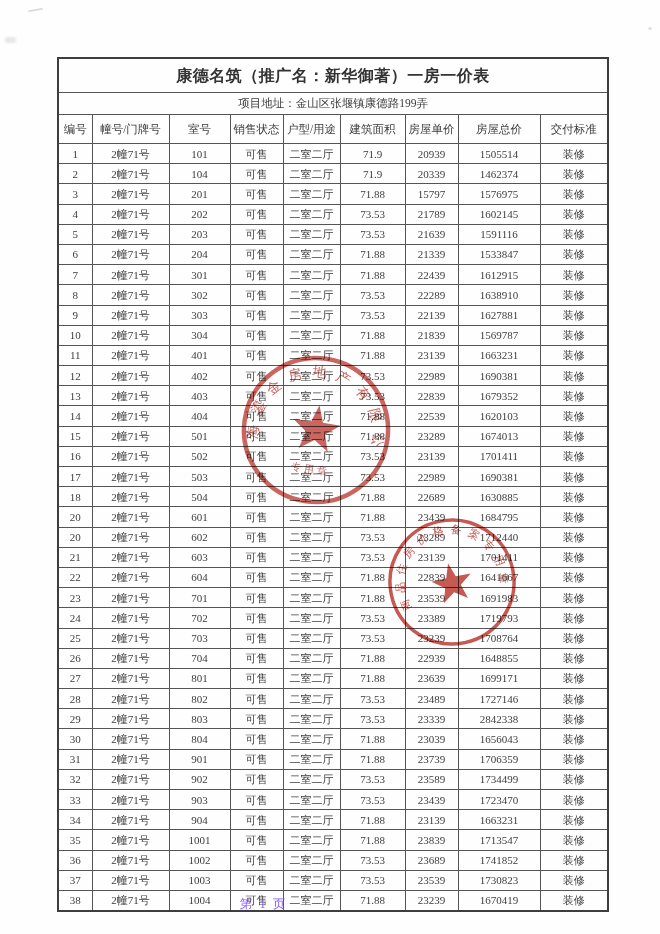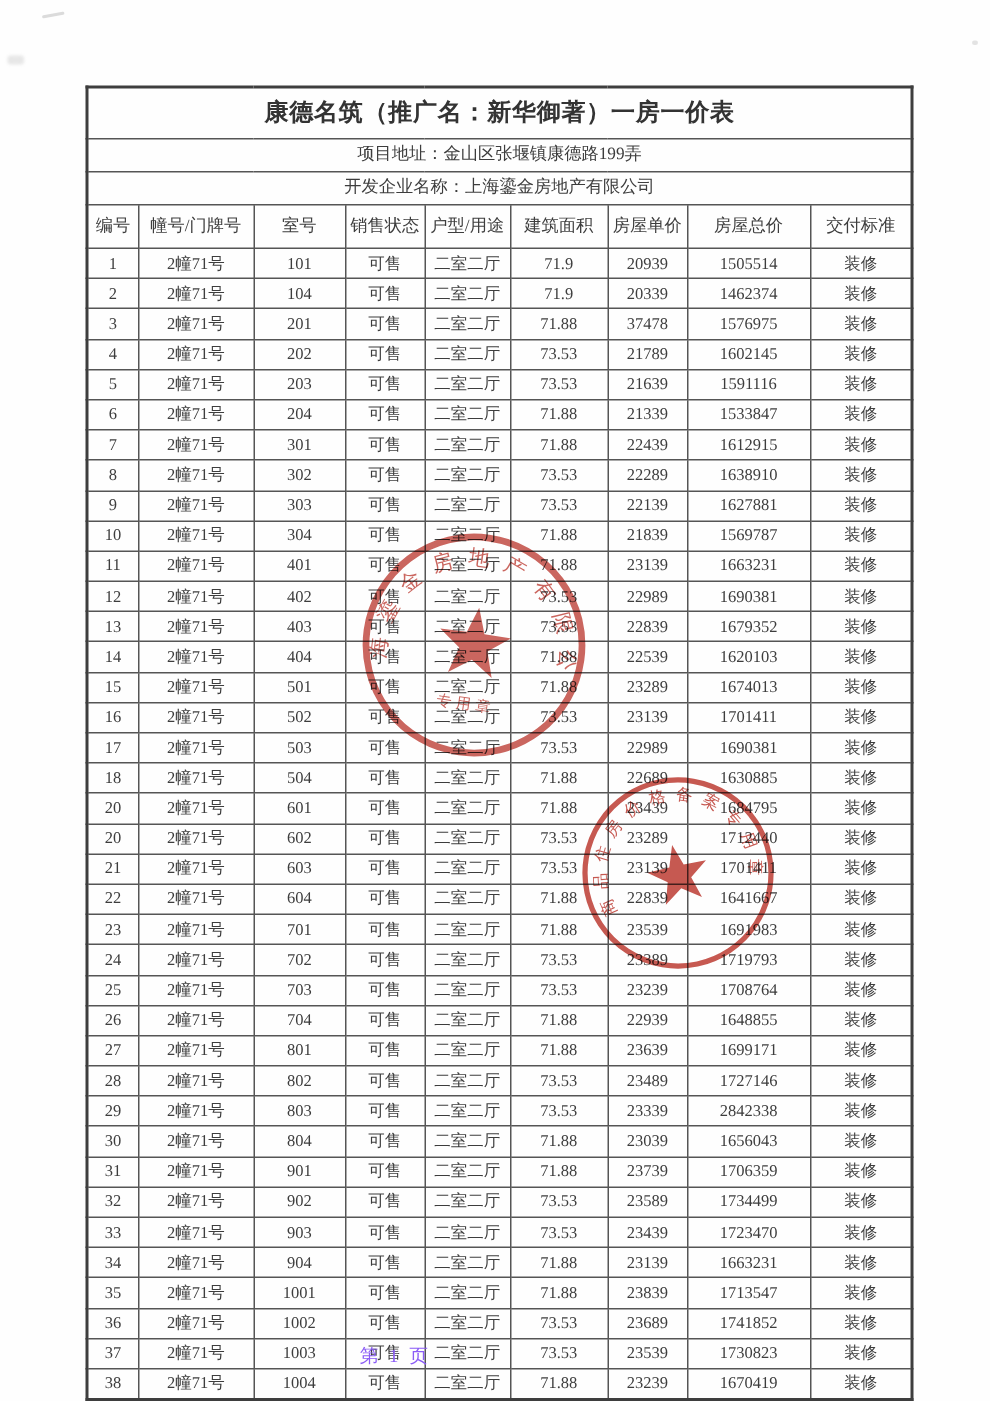--- a/index.html
+++ b/index.html
@@ -70,23 +70,20 @@
         <col class="c8">
         <col class="c9">
     </colgroup>
     <tbody id="tbl">
       <tr class="title-row">
         <td colspan="9">康德名筑（推广名：新华御著）一房一价表</td>
       </tr>
       <tr class="info-row">
         <td colspan="9">项目地址：金山区张堰镇康德路199弄</td>
       </tr>
-      <tr class="info-row">
-        <td colspan="9">开发企业名称：上海鎏金房地产有限公司</td>
-      </tr>
       <tr class="header-row" id="header-row">
           <td>编号</td>
           <td>幢号/门牌号</td>
           <td>室号</td>
           <td>销售状态</td>
           <td>户型/用途</td>
           <td>建筑面积</td>
           <td>房屋单价</td>
           <td>房屋总价</td>
           <td>交付标准</td>
@@ -113,21 +110,21 @@
           <td>1462374</td>
           <td>装修</td>
         </tr>
         <tr class="data-row">
           <td>3</td>
           <td>2幢71号</td>
           <td>201</td>
           <td>可售</td>
           <td>二室二厅</td>
           <td>71.88</td>
-          <td>37478</td>
+          <td>15797</td>
           <td>1576975</td>
           <td>装修</td>
         </tr>
         <tr class="data-row">
           <td>4</td>
           <td>2幢71号</td>
           <td>202</td>
           <td>可售</td>
           <td>二室二厅</td>
           <td>73.53</td>

